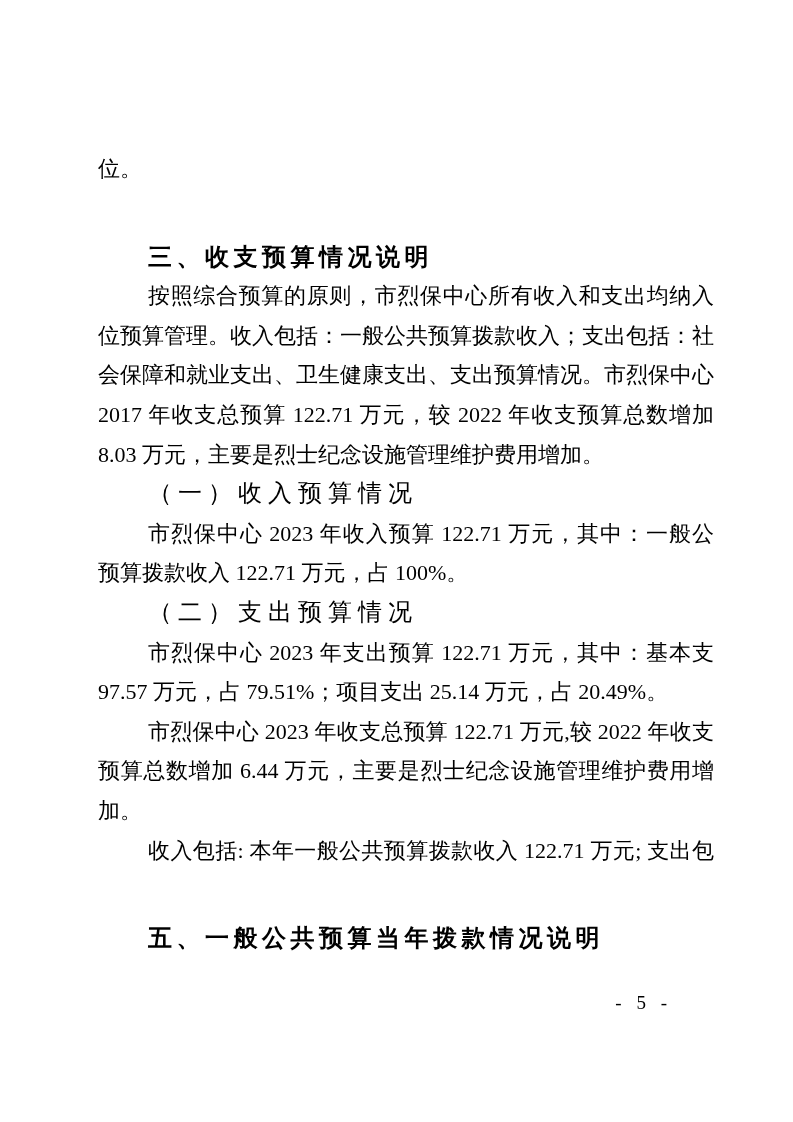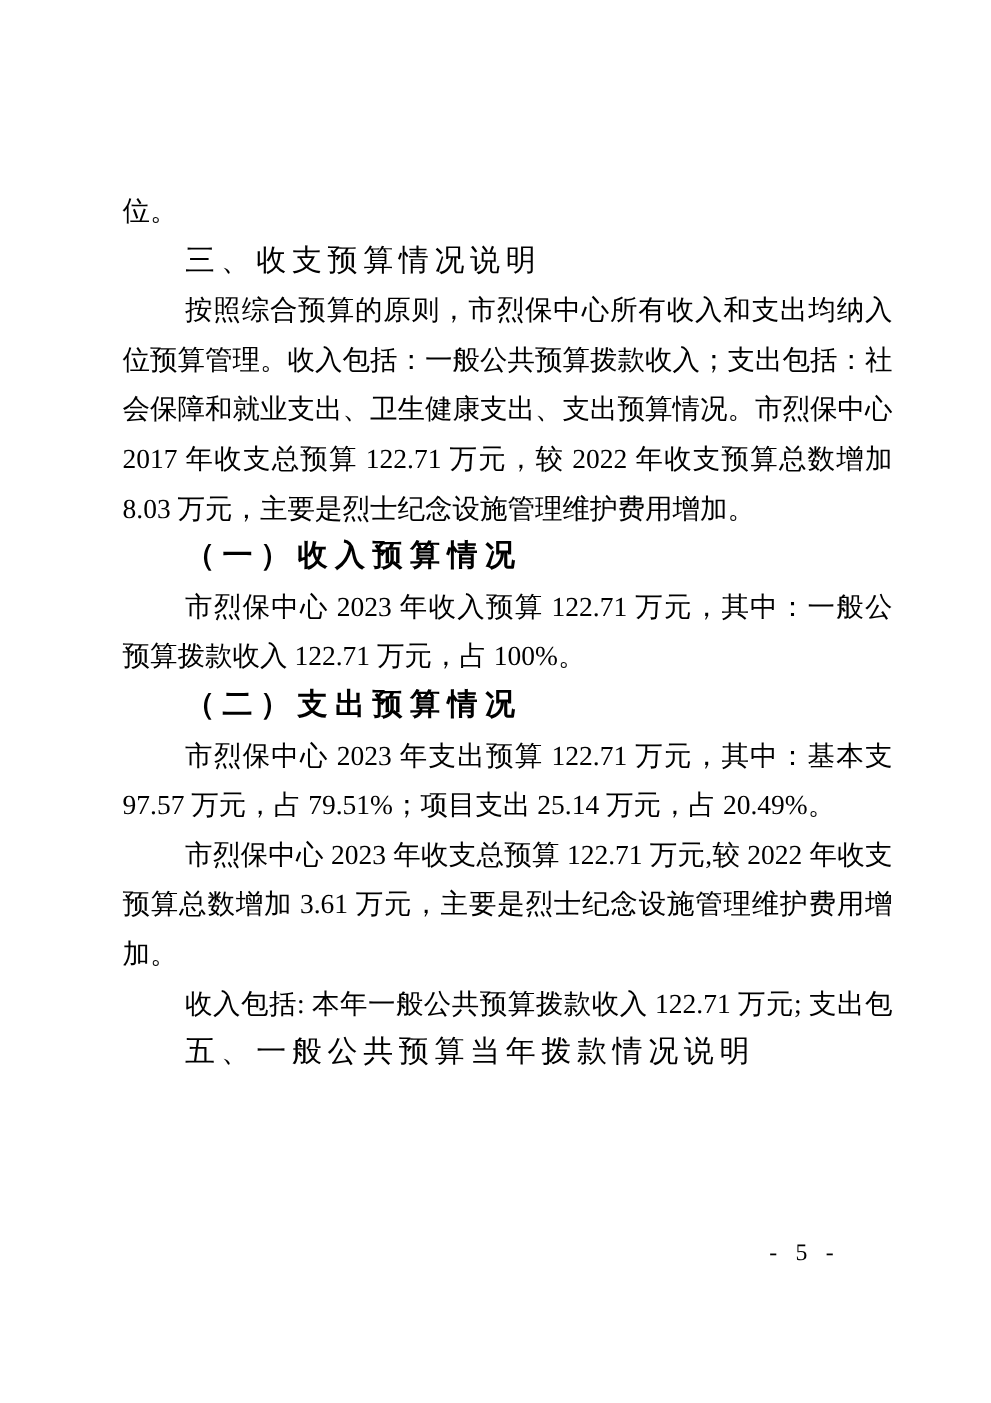--- a/index.html
+++ b/index.html
@@ -36,28 +36,29 @@
     text-align-last: justify;
     white-space: normal;
     overflow: hidden;
   }
   
   .ind { padding-left: 50px; }
   .ind.fill { padding-left: 0; text-indent: 50px; }
   
   .h1 {
     font-family: "Liberation Sans", "DejaVu Sans", sans-serif;
-    font-weight: 400;
+    font-weight: 700;
     font-size: 24px;
     letter-spacing: 4.5px;
+    margin-top: 48px;
   }
   
   .h2 {
     font-family: "Liberation Serif", "DejaVu Serif", serif;
-    font-weight: 700;
+    font-weight: 400;
     font-size: 24px;
     letter-spacing: 6px;
   }
   .pagenum {
     position: absolute;
     top: 992px;
     right: 121px;
     font-size: 19px;
     letter-spacing: 5px;
     font-family: "Liberation Serif", "DejaVu Serif", serif;
@@ -84,21 +85,21 @@
     <div class="line fill ind">市烈保中心 2023 年收入预算 122.71 万元，其中：一般公共</div>
     <div class="line">预算拨款收入 122.71 万元，占 100%。</div>
 
     <div class="line h2 ind">（二）支出预算情况</div>
 
     <div class="line fill ind">市烈保中心 2023 年支出预算 122.71 万元，其中：基本支出</div>
     <div class="line">97.57 万元，占 79.51%；项目支出 25.14 万元，占 20.49%。</div>
 
 
     <div class="line fill ind">市烈保中心 2023 年收支总预算 122.71 万元,较 2022 年收支</div>
-    <div class="line fill">预算总数增加 3.61 万元，主要是烈士纪念设施管理维护费用增</div>
+    <div class="line fill">预算总数增加 6.44 万元，主要是烈士纪念设施管理维护费用增</div>
     <div class="line">加。</div>
 
     <div class="line fill ind">收入包括: 本年一般公共预算拨款收入 122.71 万元; 支出包</div>
 
     <div class="line h1 ind">五、一般公共预算当年拨款情况说明</div>
 
   </div>
 
   <div class="pagenum">- 5 -</div>
 </div>

